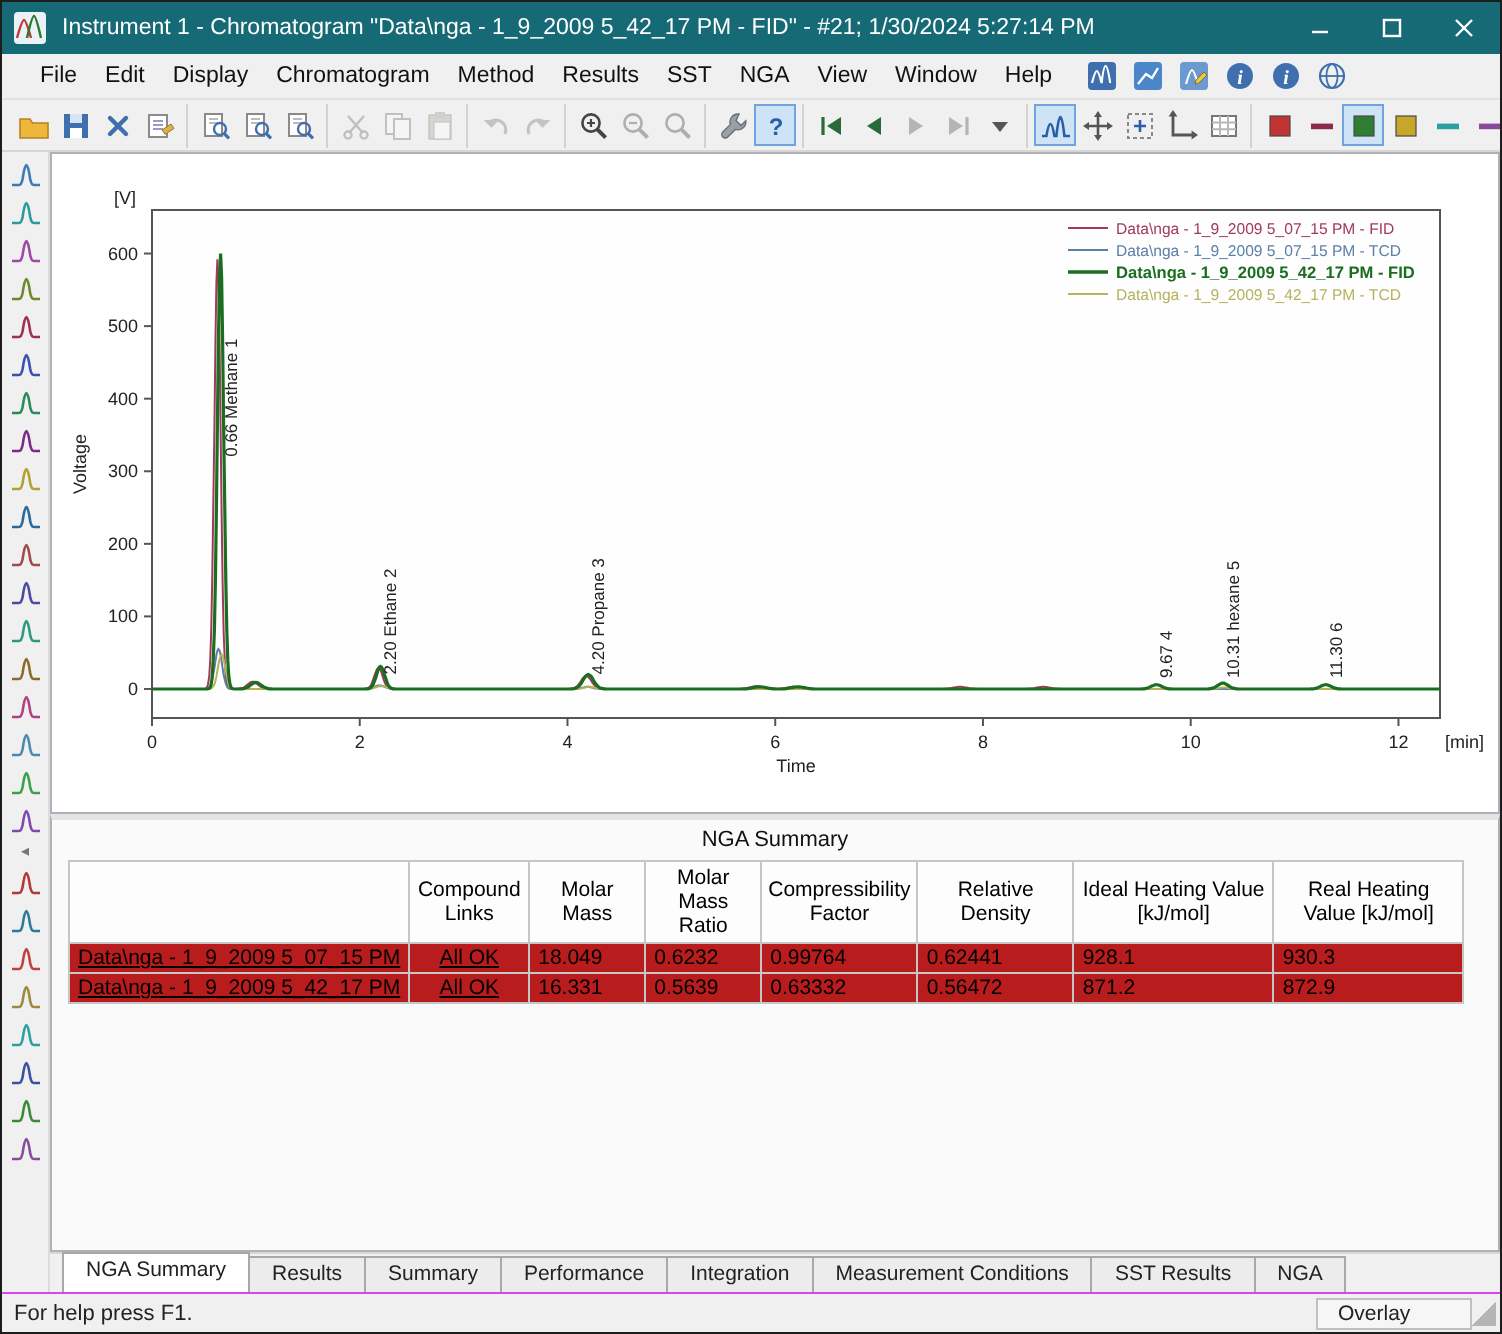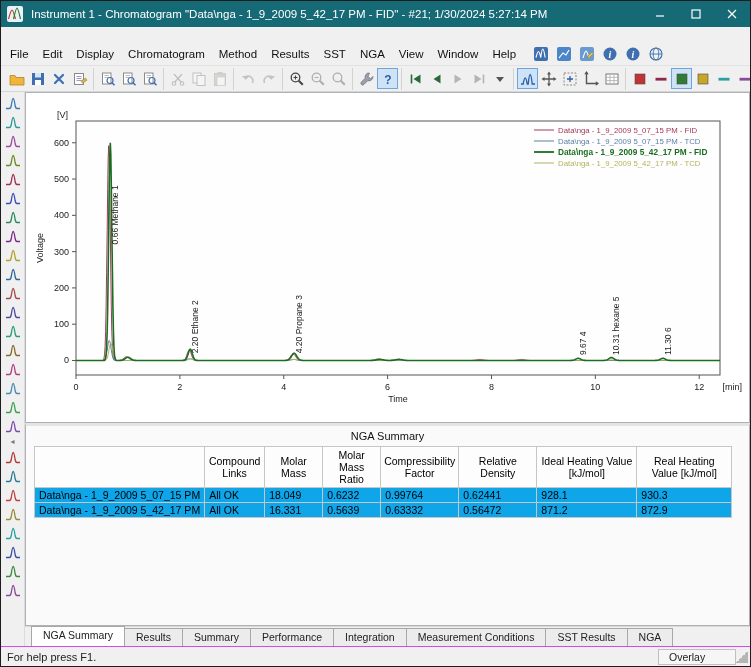--- a/index.html
+++ b/index.html
@@ -11,21 +11,21 @@
   
   .titlebar { height:26px; background:#166a76; color:#fff; display:flex; align-items:center;
               font-size:11.5px; flex:0 0 auto; }
   .app-icon { width:18px; height:16px; margin:0 6px 0 6px; display:flex; align-items:center; }
   .title-text { white-space:nowrap; overflow:hidden; }
   .win-btns { margin-left:auto; display:flex; height:100%; }
   .win-btn { width:36px; height:100%; display:flex; align-items:center; justify-content:center; }
 
   
   .menubar { height:22px; background:#f0f0f0; display:flex; align-items:center; font-size:11.5px;
-             color:#111; flex:0 0 auto; padding-left:2px;margin-top:16px; }
+             color:#111; flex:0 0 auto; padding-left:12px; }
   .menu-item { padding:3px 7px; cursor:default; }
   .menu-icons { display:flex; gap:3px; margin-left:8px; align-items:center; }
   .mi-btn { width:20px; height:19px; display:flex; align-items:center; justify-content:center; }
 
   
   .toolbar { height:27px; background:#f0f0f0; display:flex; align-items:center; flex:0 0 auto;
              border-top:1px solid #e2e2e2; border-bottom:1px solid #d6d6d6; padding-left:2px; }
   .tb-group { display:flex; align-items:center; padding:0 3px; border-right:1px solid #d2d2d2; height:22px; }
   .tb-btn { width:21px; height:21px; display:flex; align-items:center; justify-content:center; border:1px solid transparent; }
   .tb-btn.active { background:#cfe3f7; border:1px solid #6fa5dc; }
@@ -41,27 +41,27 @@
 
   .content { flex:1 1 auto; display:flex; flex-direction:column; min-width:0; }
 
   .chart-panel { height:331px; background:#ffffff; border:1px solid #aeb2b8; margin:0;
                  position:relative; flex:0 0 auto; }
   .chart-mount { padding:14px 0 0 6px; }
 
   .table-panel { flex:1 1 auto; background:#fafafa; border:1px solid #aeb2b8; border-top:3px solid #e4e4e4;
                  overflow:hidden; }
   .panel-title { text-align:center; font-size:11px; color:#111; padding:4px 0 4px 0; }
-  .nga-table { border-collapse:collapse; margin:0 4px 0 8px; font-size:10.5px; background:#0ea5e9;
+  .nga-table { border-collapse:collapse; margin:0 4px 0 8px; font-size:10.5px; background:#b91c1c;
                table-layout:fixed; }
   .nga-table th { border:1px solid #c6c6c6; font-weight:normal; text-align:center; padding:2px 3px;
                   background:#fdfdfd; vertical-align:middle; }
   .nga-table td { border:1px solid #c6c6c6; padding:1px 4px; white-space:nowrap; overflow:hidden; }
   .cell-num { text-align:left; }
-  .cell-text { text-align:left; }
+  .cell-text { text-align:center;text-decoration:underline; }
 
   
   .tabs { height:20px; display:flex; align-items:flex-end; background:#f0f0f0; padding-left:6px;
           flex:0 0 auto; border-top:1px solid #d8d8d8; }
   .tab { font-size:10.5px; color:#222; padding:2px 11px 3px 11px; background:#ececec;
          border:1px solid #a8a8a8; border-bottom:none; margin-right:-1px; height:18px; }
   .tab.active { background:#ffffff; font-weight:normal; height:20px; position:relative; z-index:2; }
 
   
   .statusbar { height:20px; background:#f0f0f0; border-top:1px solid #d946ef; display:flex;

